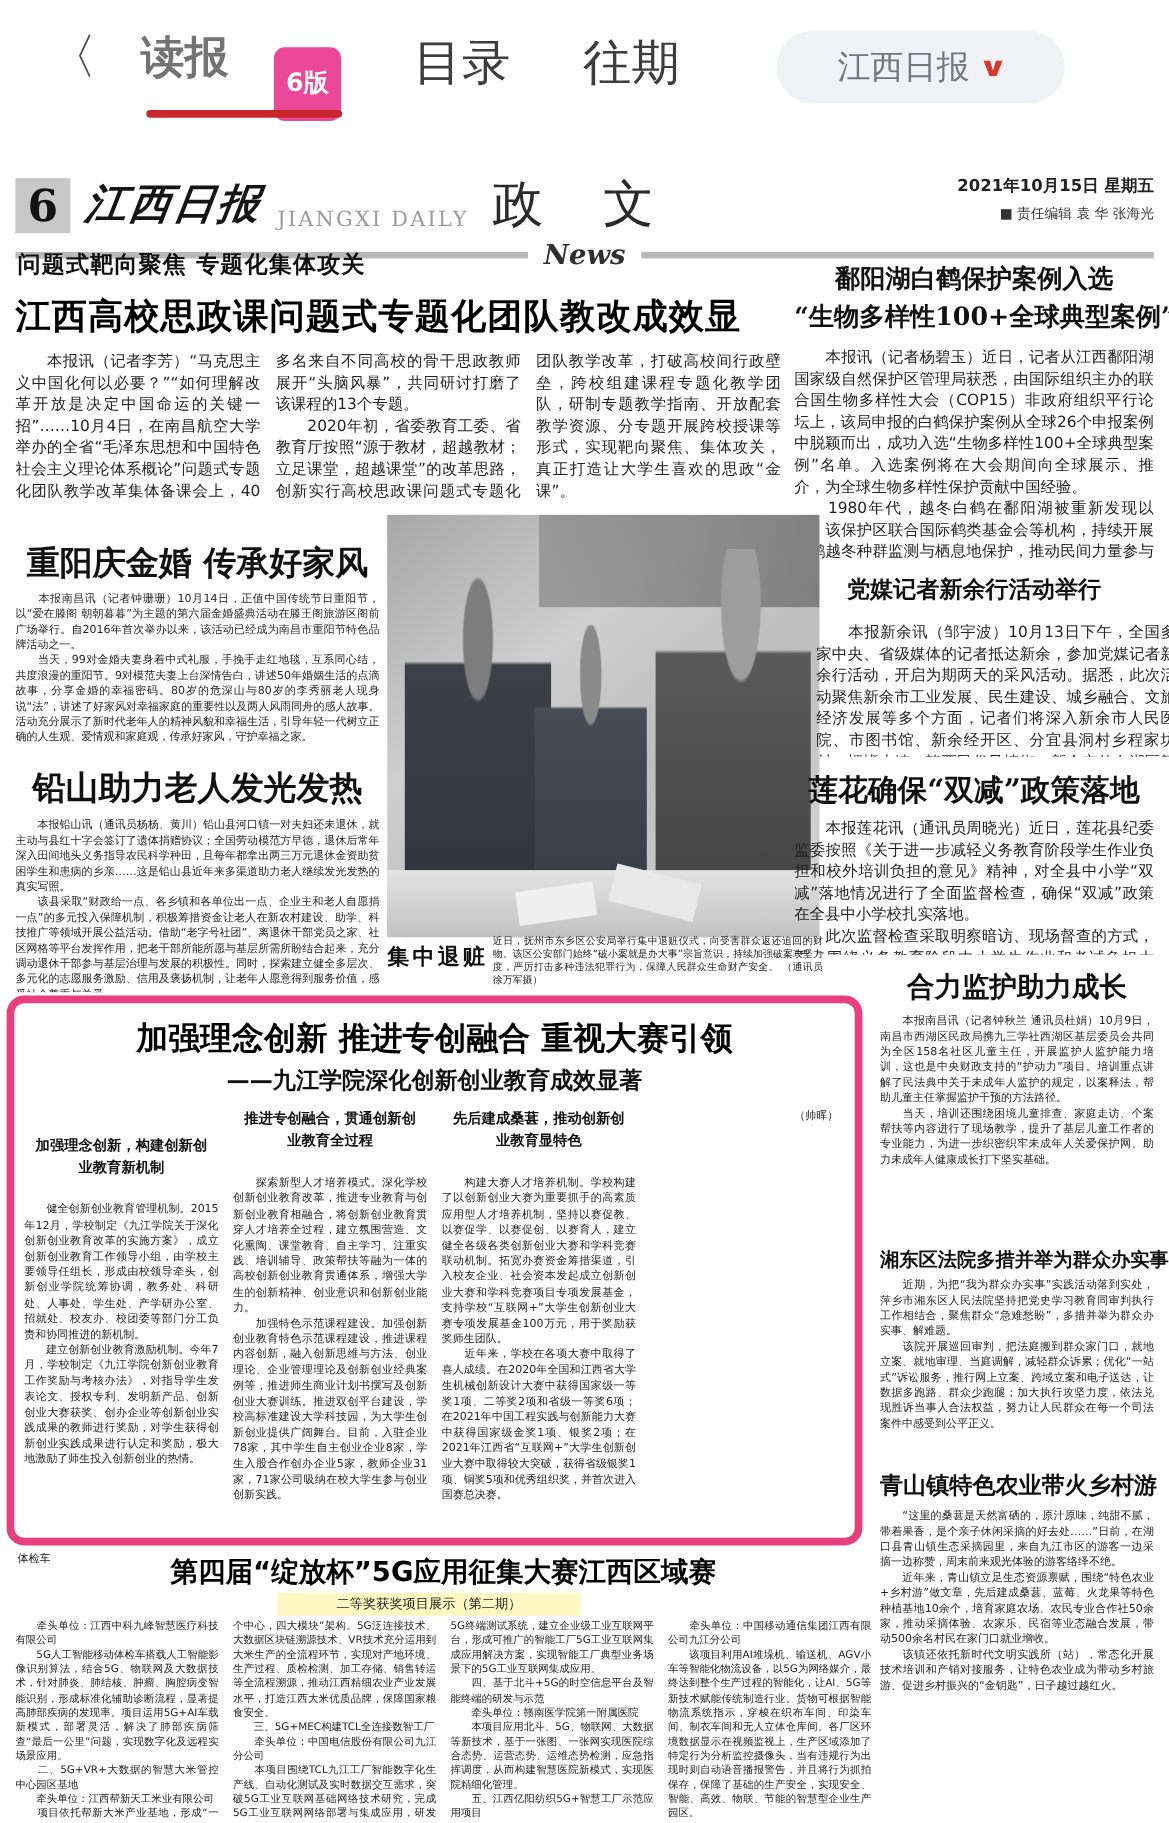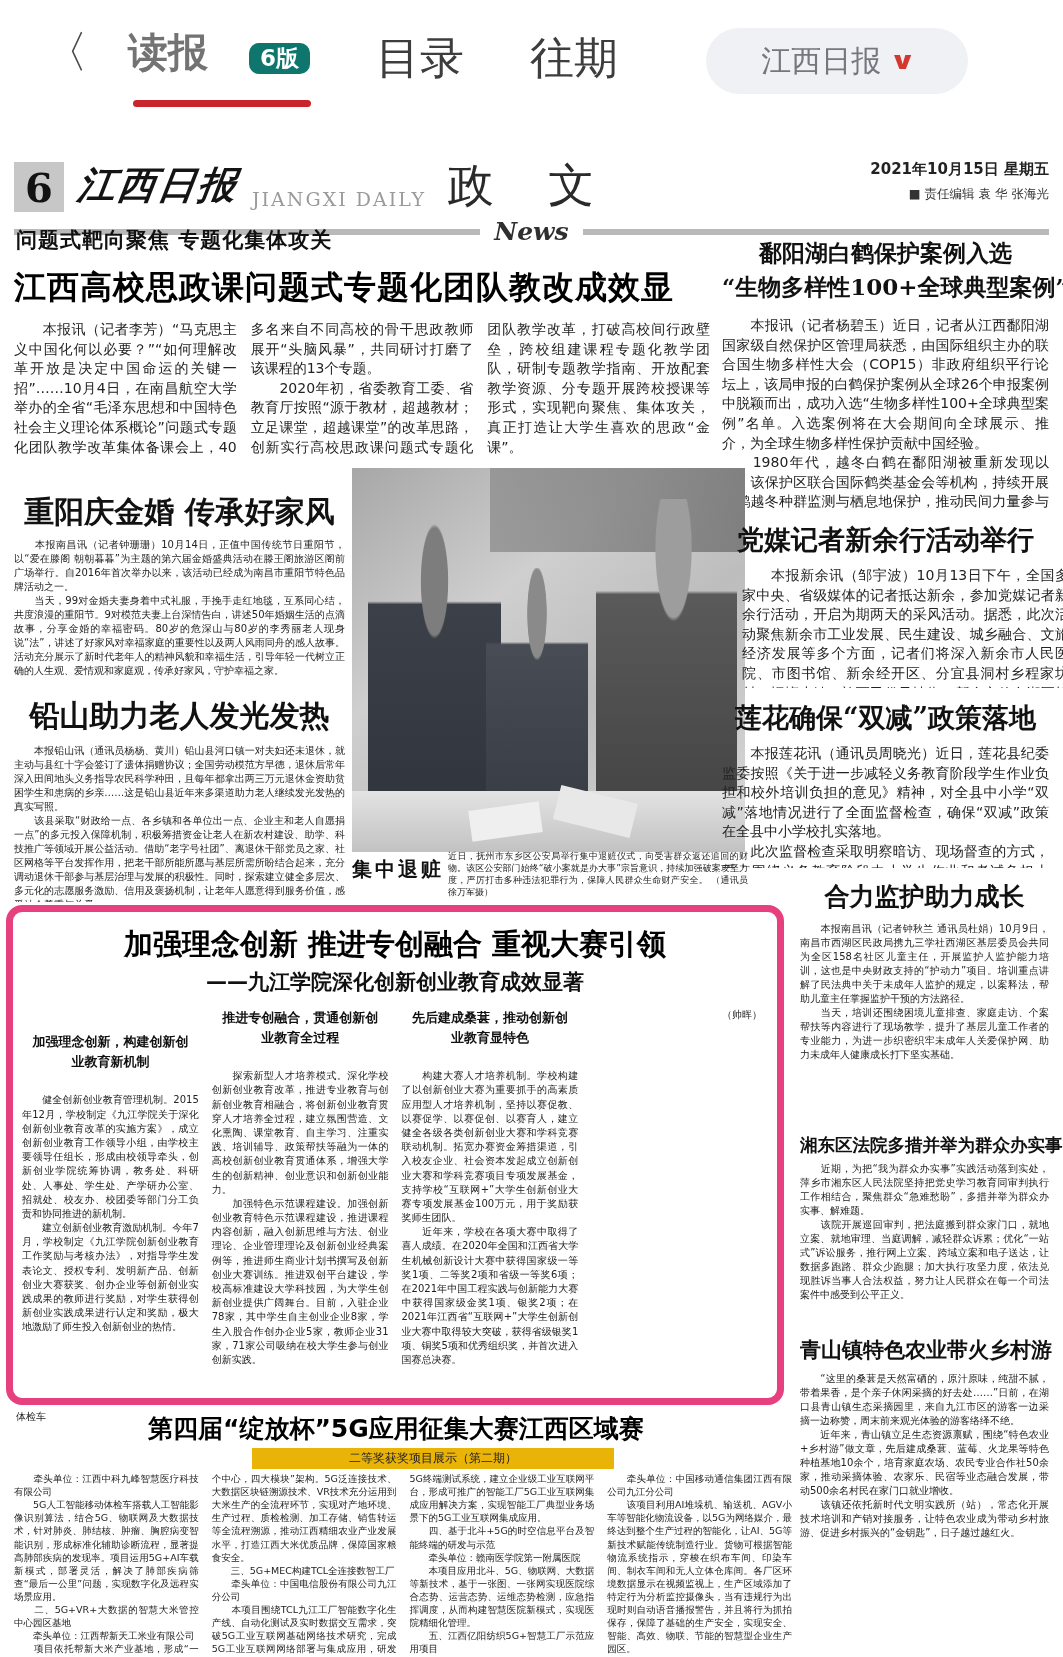--- a/index.html
+++ b/index.html
@@ -4,22 +4,22 @@
 <style>
   html,body{margin:0;padding:0;}
   body{width:1063px;height:1657px;overflow:hidden;position:relative;background:#fff;
        font-family:"DejaVu Sans",sans-serif;color:#1c1c1c;}
   .abs{position:absolute;}
   
   .nav{position:absolute;top:0;left:0;width:1063px;height:130px;background:#fff;}
   .back{left:44px;top:30px;font-size:44px;color:#4a4a4a;font-weight:400;line-height:1;}
   .tab-read{left:128px;top:32px;font-size:40px;font-weight:700;color:#737373;line-height:1;}
   .read-underline{left:133px;top:100px;width:178px;height:7px;background:#c9252d;border-radius:4px;}
-  .badge{left:249px;top:43px;background:#0f766e;color:#fff;font-size:23px;font-weight:700;
-         padding:4px 11px;border-radius:10px;line-height:1;}
+  .badge{left:249px;top:43px;background:#ec4899;color:#fff;font-size:23px;font-weight:700;
+         padding:22px 11px;border-radius:10px;line-height:1;}
   .tab-toc{left:376px;top:36px;font-size:44px;color:#3d3d3d;line-height:1;}
   .tab-past{left:530px;top:36px;font-size:44px;color:#3d3d3d;line-height:1;}
   .pill{left:706px;top:28px;width:262px;height:66px;background:#f0f1f4;border-radius:33px;
         display:flex;align-items:center;justify-content:center;gap:12px;}
   .pill-label{font-size:30px;color:#73777f;}
   .pill-chevron{font-size:24px;color:#d5382f;font-weight:700;transform:scaleX(1.4);}
   
   .pagebox{left:14px;top:162px;width:50px;height:50px;background:#c7c7c7;display:flex;
            align-items:center;justify-content:center;font-family:"DejaVu Serif",serif;
            font-size:40px;font-weight:700;color:#121212;}
@@ -67,24 +67,24 @@
   .hl-box{left:6px;top:905px;width:778px;height:500px;border:7px solid #e6407e;border-radius:16px;
           box-sizing:border-box;background:#fff;}
   .hl-title{left:20px;top:925px;width:750px;text-align:center;font-size:29px;font-weight:800;color:#000;}
   .hl-subtitle{left:20px;top:968px;width:750px;text-align:center;font-size:21px;font-weight:700;color:#111;}
   .hl-body{left:22px;top:1008px;width:746px;height:374px;font-size:10px;line-height:1.42;}
   .hl-body p{margin:0;text-align:justify;white-space:pre-line;color:#222;}
   .hl-sec-head{font-size:13px;font-weight:700;color:#111;margin:10px 6px 8px;line-height:1.5;text-align:center;}
   .hl-byline{display:block;text-align:right;font-size:10px;color:#222;margin-top:4px;padding-right:6px;}
   
   .contest-pre{left:16px;top:1410px;width:140px;font-size:10px;color:#222;}
-  .contest-title{left:148px;top:1412px;width:510px;text-align:left;font-size:25px;font-weight:800;
+  .contest-title{left:148px;top:1412px;width:510px;text-align:center;font-size:25px;font-weight:800;
                  color:#000;white-space:nowrap;}
-  .contest-subtitle{left:252px;top:1448px;width:362px;text-align:center;font-size:12px;color:#222;
-                    background:#eab308;padding:2px 0;}
+  .contest-subtitle{left:252px;top:1448px;width:276px;text-align:center;font-size:12px;color:#222;
+                    background:#fef9c3;padding:2px 0;}
   .contest-body{left:14px;top:1472px;width:778px;height:185px;font-size:9.5px;line-height:1.38;}
   
   .rc-title{white-space:nowrap;}
 </style>
 </head>
 <body>
 
 <div class="nav">
   <div class="abs back">〈</div>
   <div class="abs tab-read">读报</div>
@@ -137,21 +137,21 @@
     <div class="ph-officer1"></div>
     <div class="ph-officer2"></div>
     <div class="ph-elder"></div>
     <div class="ph-table"></div>
     <div class="ph-env1"></div>
     <div class="ph-env2"></div>
   </div>
   <div class="abs cap-label">集中退赃</div>
   <div class="abs cap-text">近日，抚州市东乡区公安局举行集中退赃仪式，向受害群众返还追回的财物。该区公安部门始终“破小案就是办大事”宗旨意识，持续加强破案攻坚力度，严厉打击多种违法犯罪行为，保障人民群众生命财产安全。 （通讯员 徐万军摄）</div>
 
-  <div class="abs art-title rc-title" style="left:722px;top:522px;width:327px;font-size:27px;font-family:Liberation Serif, serif;">党媒记者新余行活动举行</div>
+  <div class="abs art-title rc-title" style="left:722px;top:522px;width:327px;font-size:21px;font-family:Liberation Serif, serif;">党媒记者新余行活动举行</div>
   <div class="abs art-body" style="left:722px;top:566px;width:327px;height:122px;margin-left:20px;">　　本报新余讯（邹宇波）10月13日下午，全国多家中央、省级媒体的记者抵达新余，参加党媒记者新余行活动，开启为期两天的采风活动。据悉，此次活动聚焦新余市工业发展、民生建设、城乡融合、文旅经济发展等多个方面，记者们将深入新余市人民医院、市图书馆、新余经开区、分宜县洞村乡程家坊村、螺蛳小镇、赣西民俗风情街、新余市仙女湖区等地，采访报道新余市电子社保卡一卡通、城乡融合、夜经济发展等方面工作，用手中的笔和镜头，记录新余经济社会各方面发展情况。</div>
 
   <div class="abs art-title rc-title" style="left:722px;top:700px;width:327px;font-size:27px;">莲花确保“双减”政策落地</div>
   <div class="abs art-body" style="left:722px;top:744px;width:327px;height:124px;">　　本报莲花讯（通讯员周晓光）近日，莲花县纪委监委按照《关于进一步减轻义务教育阶段学生作业负担和校外培训负担的意见》精神，对全县中小学“双减”落地情况进行了全面监督检查，确保“双减”政策在全县中小学校扎实落地。
 　　此次监督检查采取明察暗访、现场督查的方式，重点围绕义务教育阶段中小学生作业和考试负担太重、校外培训机构违规补课以及教职工课外违规办班补课谋取利益等问题开展检查。压紧压实主体责任和监督责任，及时补齐短板堵漏洞，坚决防止侵害群众利益行为，构建教育良好生态，促进学生全面发展、健康成长。</div>
 
   <div class="abs art-title rc-title" style="left:800px;top:880px;width:249px;font-size:25px;">合力监护助力成长</div>
   <div class="abs art-body" style="left:800px;top:922px;width:249px;height:204px;font-size:10px;">　　本报南昌讯（记者钟秋兰 通讯员杜娟）10月9日，南昌市西湖区民政局携九三学社西湖区基层委员会共同为全区158名社区儿童主任，开展监护人监护能力培训，这也是中央财政支持的“护动力”项目。培训重点讲解了民法典中关于未成年人监护的规定，以案释法，帮助儿童主任掌握监护干预的方法路径。
 　　当天，培训还围绕困境儿童排查、家庭走访、个案帮扶等内容进行了现场教学，提升了基层儿童工作者的专业能力，为进一步织密织牢未成年人关爱保护网、助力未成年人健康成长打下坚实基础。</div>
 

